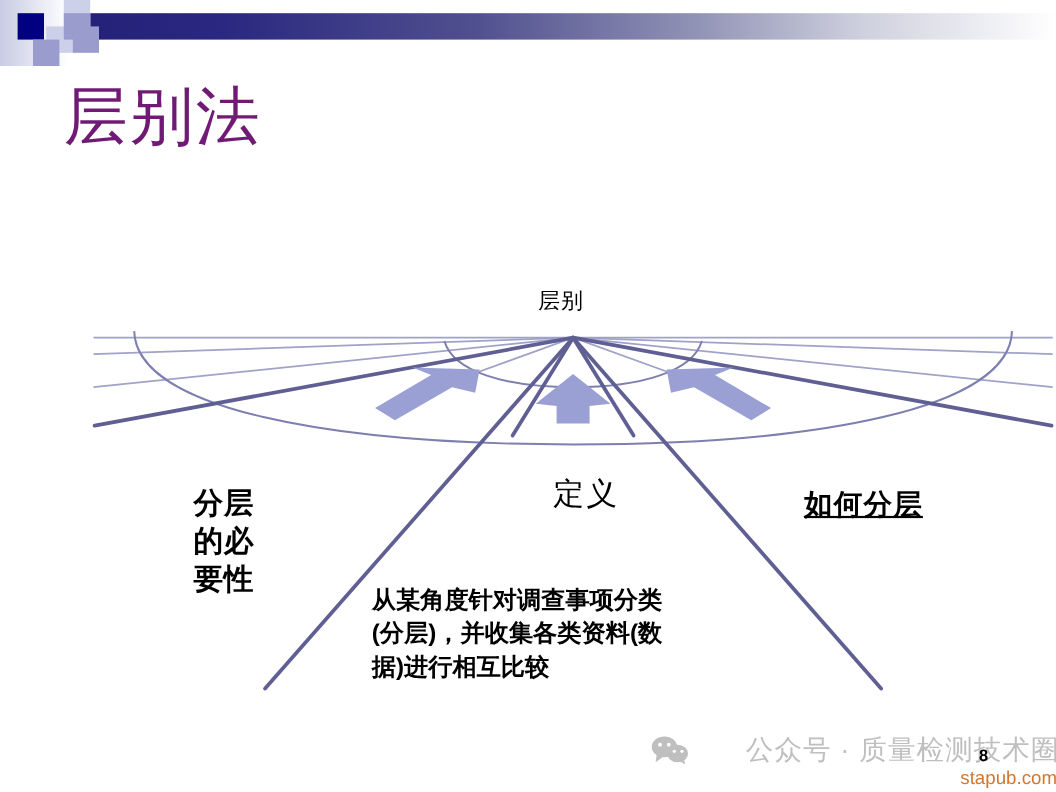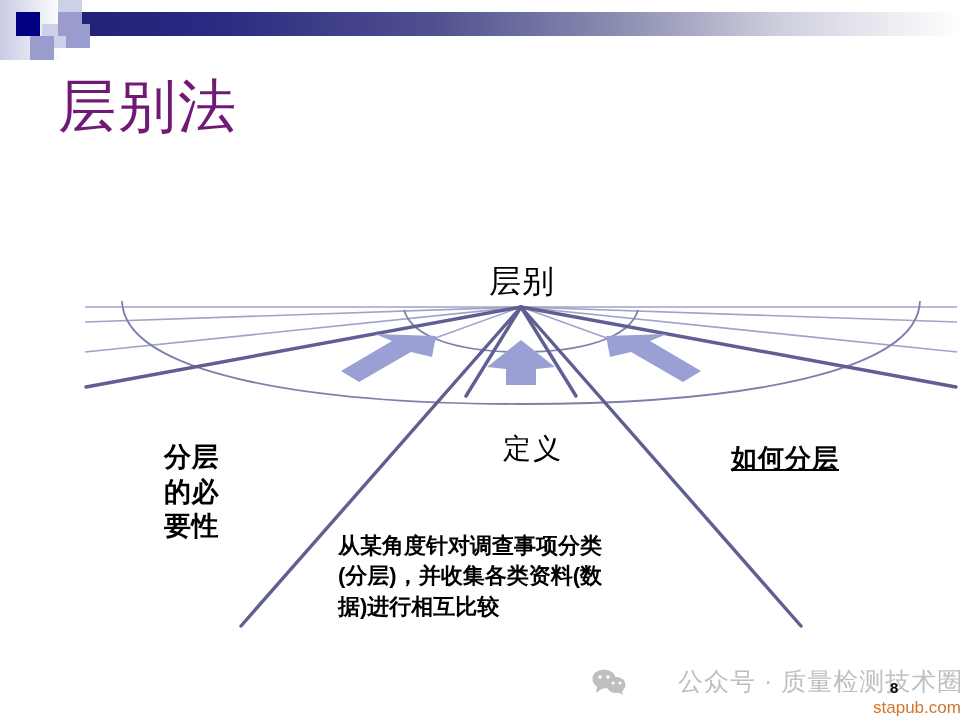--- a/index.html
+++ b/index.html
@@ -44,26 +44,26 @@
 
   
   .dlabel {
     position: absolute;
     color: #000000;
     white-space: pre;
   }
   #apex-label {
     left: 489px;
     top: 260px;
-    font-size: 32px;
+    font-size: 20px;
     font-weight: 400;
     letter-spacing: 1px;
   }
   #label-left {
-    left: 164px;
+    left: 176px;
     top: 440px;
     font-size: 27px;
     font-weight: bold;
     line-height: 1.28;
     letter-spacing: 0.5px;
   }
   #label-center {
     left: 503px;
     top: 430px;
     font-size: 28px;

